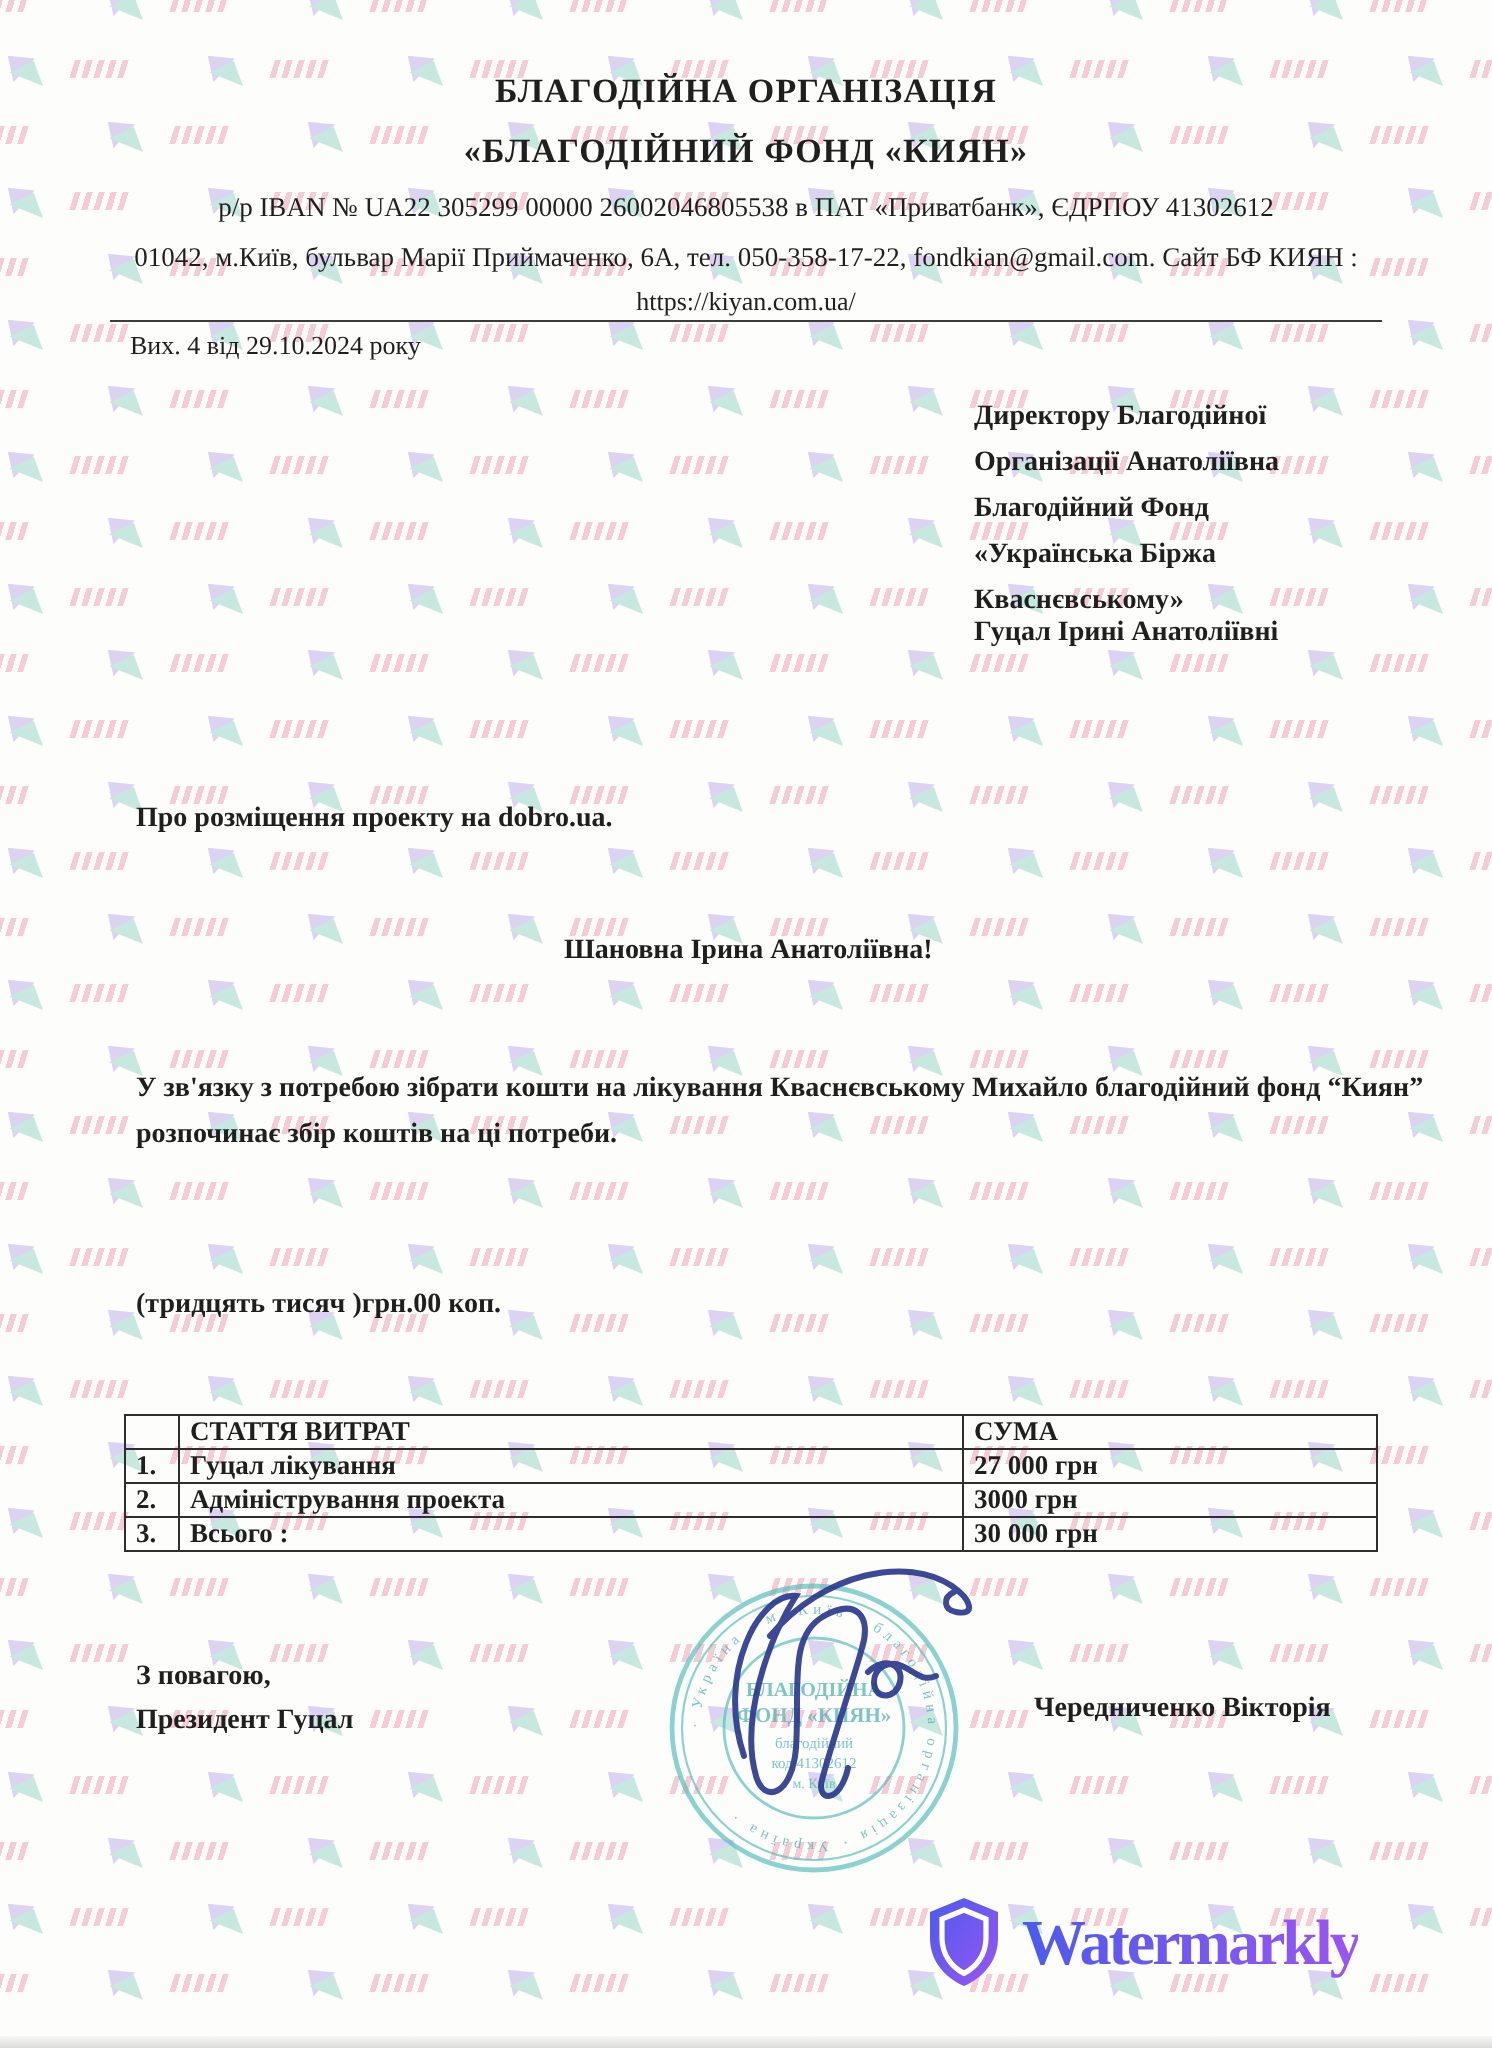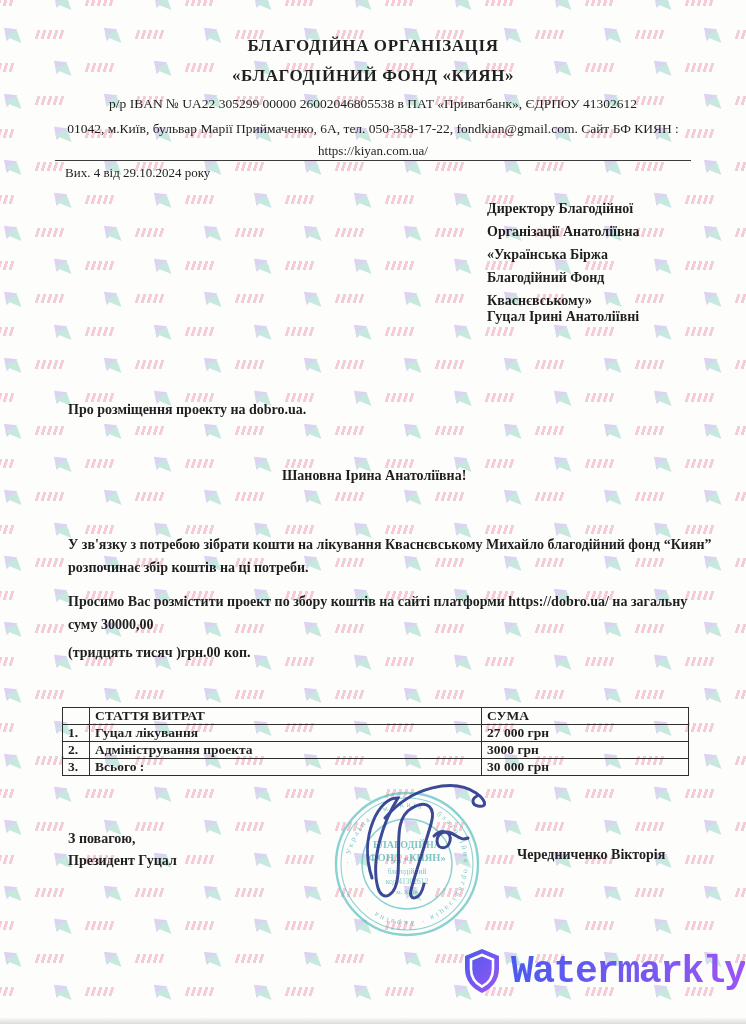--- a/index.html
+++ b/index.html
@@ -36,22 +36,22 @@
   col.c-num{width:27px;} col.c-item{width:392px;} col.c-sum{width:207px;}
   th,td{border:1.7px solid #2e2e2e;font-weight:bold;font-size:13.5px;
         padding:0 5px;height:16px;line-height:16px;text-align:left;overflow:hidden;white-space:nowrap;}
   
   .closing{left:68px;top:828px;font-weight:bold;font-size:14px;line-height:22px;}
   .signer{left:517px;top:847px;font-weight:bold;font-size:14px;}
   .stamp-wrap{left:325px;top:780px;width:164px;height:168px;opacity:.85;}
   .sig-wrap{left:330px;top:778px;width:175px;height:145px;}
   
   .wml{left:462px;top:948px;display:flex;align-items:center;gap:9px;z-index:2;}
-  .wml-text{font-family:Liberation Mono, monospace;font-weight:700;
-            font-size:38px;letter-spacing:-1.5px;color:#7457f2;}
+  .wml-text{font-family:Liberation Serif, serif;font-weight:700;
+            font-size:32px;letter-spacing:-1.5px;color:#7457f2;}
   @supports ((-webkit-background-clip:text) or (background-clip:text)){
     .wml-text{background:linear-gradient(90deg,#4b5bee,#9b55f3);
               -webkit-background-clip:text;background-clip:text;
               color:transparent;-webkit-text-fill-color:transparent;}
   }
   .scan-edge{left:0;right:0;bottom:0;height:6px;background:linear-gradient(#f8f8f7,#dcdcda);}
 </style>
 </head>
 <body>
 
@@ -1314,31 +1314,30 @@
     <div class="abs ctr org" style="top:66px">«БЛАГОДІЙНИЙ ФОНД «КИЯН»</div>
     <div class="abs ctr small" style="top:96px">р/р IBAN № UA22 305299 00000 26002046805538  в ПАТ «Приватбанк», ЄДРПОУ 41302612</div>
     <div class="abs ctr small" style="top:121px">01042, м.Київ, бульвар Марії Приймаченко, 6А, тел. 050-358-17-22, fondkian@gmail.com. Сайт БФ КИЯН :</div>
     <div class="abs ctr url" style="top:143px">https://kiyan.com.ua/</div>
     <div class="abs hr"></div>
     <div class="abs ref">Вих. 4 від 29.10.2024 року</div>
 
     <div class="abs recipient">
         <div>Директору Благодійної</div>
         <div>Організації Анатоліївна</div>
+        <div>Благодійний Фонд</div>
         <div>«Українська Біржа</div>
-        <div>Благодійний Фонд</div>
         <div>Кваснєвському»</div>
       </div>
     <div class="abs recipient-name">Гуцал Ірині Анатоліївні</div>
 
     <div class="abs subject">Про розміщення проекту на dobro.ua.</div>
     <div class="abs salutation">Шановна Ірина Анатоліївна!</div>
 
     <div class="abs para p1">У зв'язку з потребою зібрати кошти на лікування Кваснєвському Михайло благодійний фонд “Киян” розпочинає збір коштів на ці потреби.</div>
-    <div class="abs para p2">Просимо Вас розмістити проект по збору коштів на сайті платформи  https://dobro.ua/  на загальну суму 30000,00</div>
     <div class="abs para p3">(тридцять  тисяч )грн.00 коп.</div>
 
     <div class="abs tbl-wrap">
       <table>
         <colgroup>
             <col class="c-num">
             <col class="c-item">
             <col class="c-sum">
           </colgroup>
         <thead>

